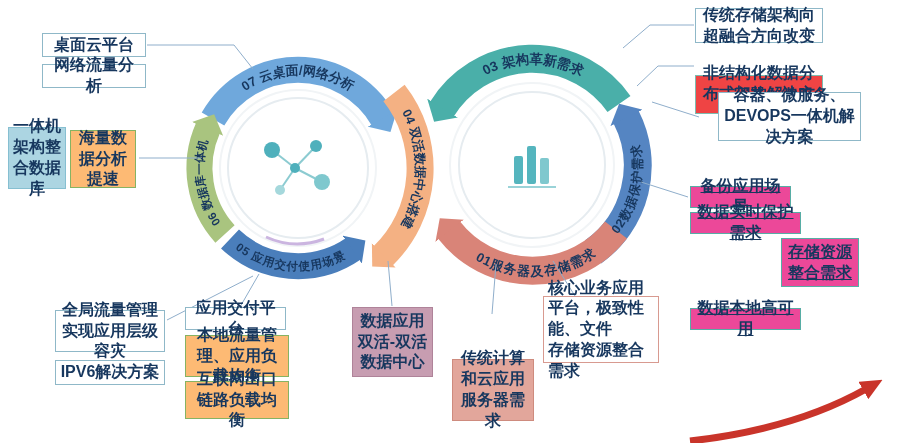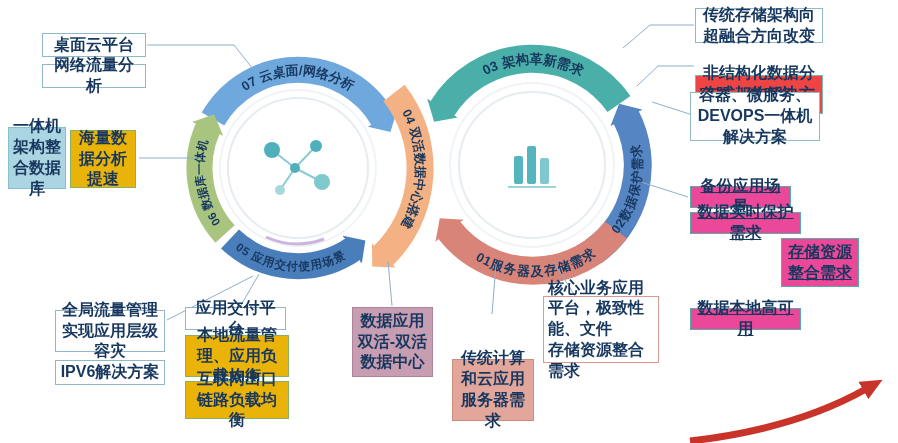--- a/index.html
+++ b/index.html
@@ -9,21 +9,21 @@
   }
   .stage svg{position:absolute;left:0;top:0;}
   .co{
     position:absolute;box-sizing:border-box;display:flex;align-items:center;justify-content:center;
     text-align:center;font-weight:700;color:#17375E;font-size:16px;line-height:1.3;padding:2px 4px;
     z-index:2;
   }
   .wbx{background:#ffffff;border:1px solid #8FB8C8;}
   .teal{background:#ec4899;border:1px solid #57ADA5;text-decoration:underline;}
   .mint{background:#ef4444;border:1px solid #7CBCB0;margin-top:29px;}
-  .green{background:#eab308;border:1px solid #86B363;}
+  .green{background:#fdba74;border:1px solid #86B363;}
   .pink{background:#C79DB1;border:1px solid #AF8399;}
   .salmon{background:#E2A69B;border:1px solid #CE8B7E;margin-top:44px;}
   .wred{background:#ffffff;border:1px solid #D89A90;}
   .lblue{background:#ACD5E2;border:1px solid #86BFD1;text-align:center;}
   .col{flex-direction:column;align-items:flex-start;text-align:left;justify-content:center;}
   .arc-text{font-weight:700;letter-spacing:0.5px;}
 </style>
 </head>
 <body>
 
@@ -145,20 +145,20 @@
 
   <div class="co pink" style="left:352px;top:307px;width:81px;height:70px">数据应用双活-双活数据中心</div>
   <div class="co salmon" style="left:452px;top:315px;width:82px;height:62px">传统计算和云应用服务器需求</div>
   <div class="co wred col" style="left:543px;top:296px;width:116px;height:67px">
     <span>核心业务应用平台，极致性能、文件</span>
     <span>存储资源整合需求</span>
   </div>
 
   <div class="co wbx" style="left:695px;top:8px;width:128px;height:35px">传统存储架构向超融合方向改变</div>
   <div class="co mint" style="left:695px;top:46px;width:128px;height:39px">非结构化数据分布式架构解决方案</div>
-  <div class="co wbx" style="left:690px;top:92px;width:130px;height:49px">容器、微服务、DEVOPS一体机解决方案</div>
+  <div class="co wbx" style="left:718px;top:92px;width:143px;height:49px">容器、微服务、DEVOPS一体机解决方案</div>
 
   <div class="co teal" style="left:690px;top:186px;width:101px;height:22px">备份应用场景</div>
   <div class="co teal" style="left:690px;top:212px;width:111px;height:22px">数据实时保护需求</div>
   <div class="co teal" style="left:781px;top:238px;width:78px;height:49px">存储资源整合需求</div>
   <div class="co teal" style="left:690px;top:308px;width:111px;height:22px">数据本地高可用</div>
 
 </div>
 
 </body></html>

